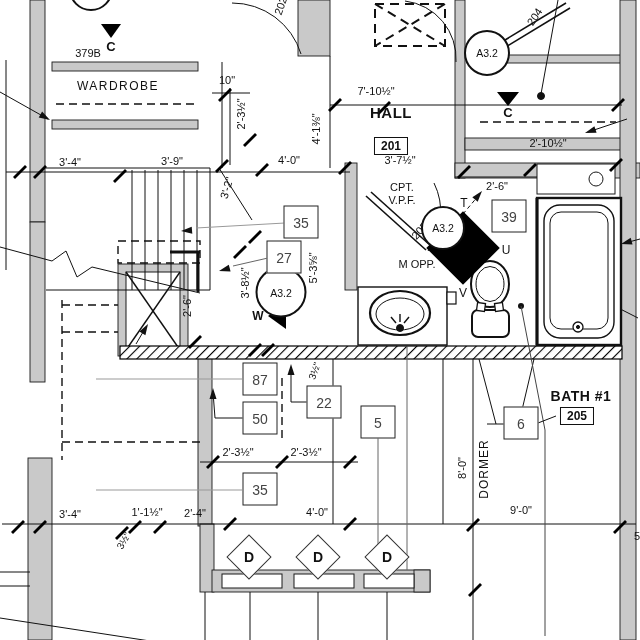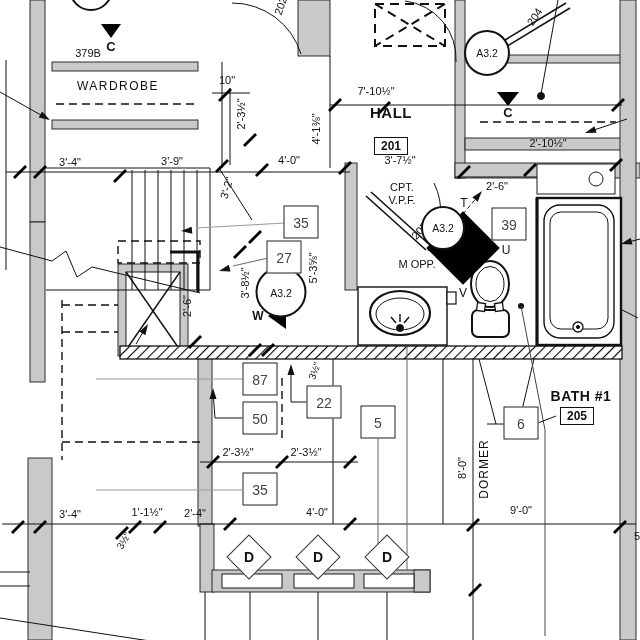--- a/index.html
+++ b/index.html
@@ -286,21 +286,21 @@
 <div class="ccirc" style="left:281px;top:292px;width:47px;height:47px;">A3.2</div>
 <div class="lbl" style="left:258px;top:316px;font-size:12px;font-weight:bold;">W</div>
 
 <div class="lbl rot" style="left:313px;top:268px;">5'-3⅝"</div>
 <div class="lbl rot" style="left:245px;top:283px;">3'-8½"</div>
 <div class="lbl rot" style="left:187px;top:306px;">2'-6"</div>
 <div class="lbl rot sm" style="left:315px;top:371px;transform:translate(-50%,-50%) rotate(-70deg);">3½"</div>
 
 <div class="keynote" style="left:301px;top:222px;">35</div>
 <div class="keynote" style="left:284px;top:257px;">27</div>
-<div class="keynote" style="left:509px;top:224px;">39</div>
+<div class="keynote" style="left:509px;top:216px;">39</div>
 <div class="keynote" style="left:260px;top:379px;">87</div>
 <div class="keynote" style="left:260px;top:418px;">50</div>
 <div class="keynote" style="left:324px;top:402px;">22</div>
 <div class="keynote" style="left:378px;top:422px;">5</div>
 <div class="keynote" style="left:260px;top:489px;">35</div>
 <div class="keynote" style="left:521px;top:423px;">6</div>
 
 <div class="lbl" style="left:238px;top:452px;">2'-3½"</div>
 <div class="lbl" style="left:306px;top:452px;">2'-3½"</div>
 

